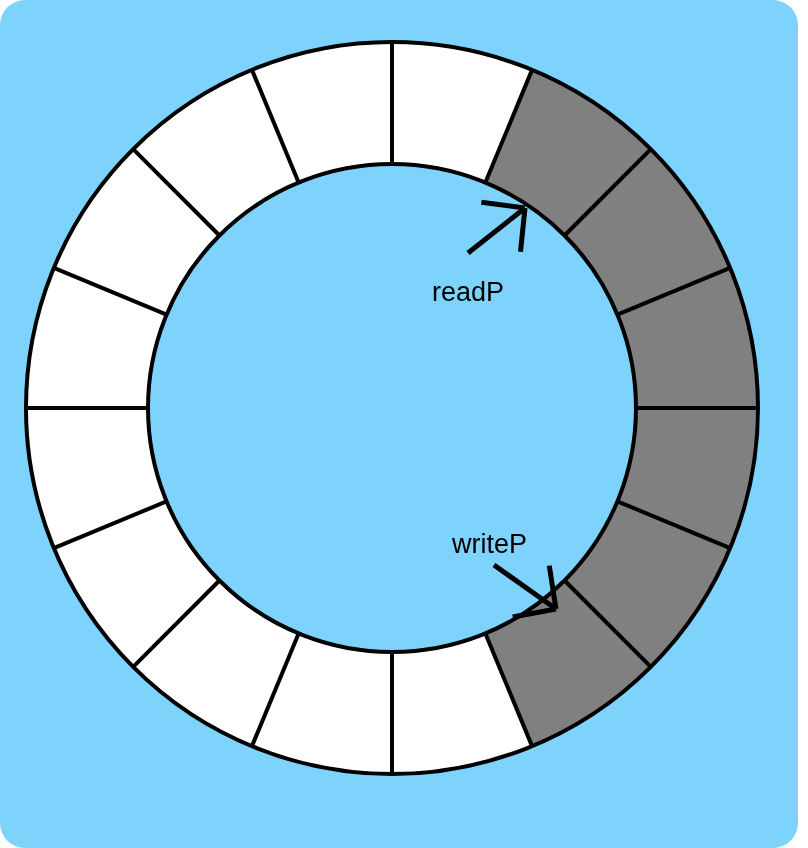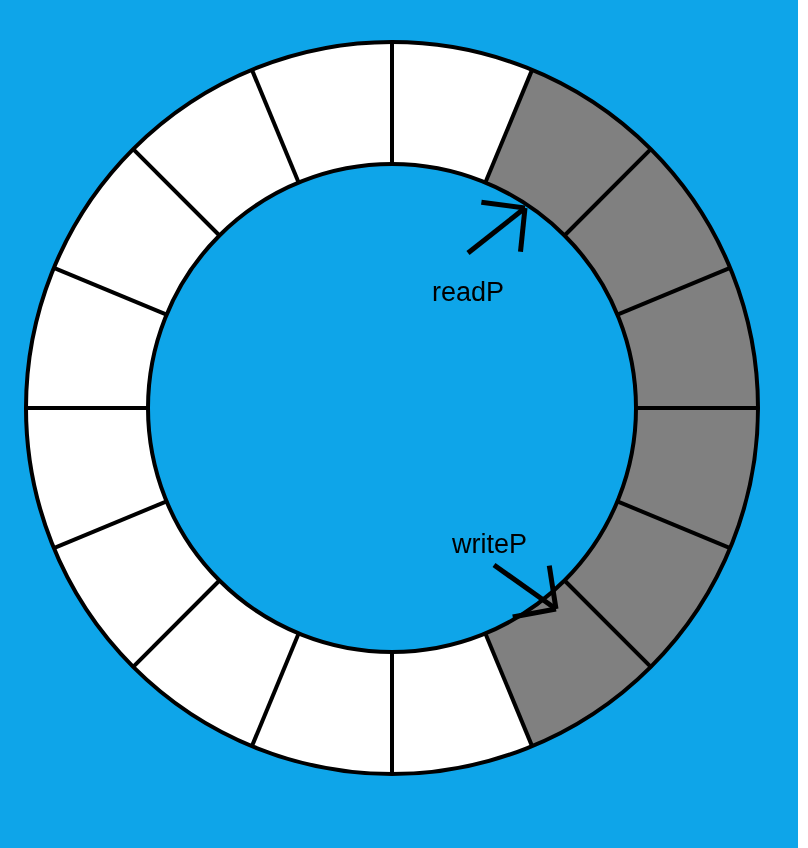--- a/index.html
+++ b/index.html
@@ -11,21 +11,22 @@
   body {
     width: 808px;
     height: 848px;
     overflow: hidden;
     font-family: "Liberation Sans", sans-serif;
   }
   #diagram-root {
     position: relative;
     width: 798px;
     height: 848px;
-    background: #0ea5e9;
+    background: #7dd3fc;
+    border-radius: 25px;
   }
   #ring-svg {
     position: absolute;
     left: 0;
     top: 0;
     width: 808px;
     height: 848px;
     display: block;
   }
   .ring-cell-empty {

